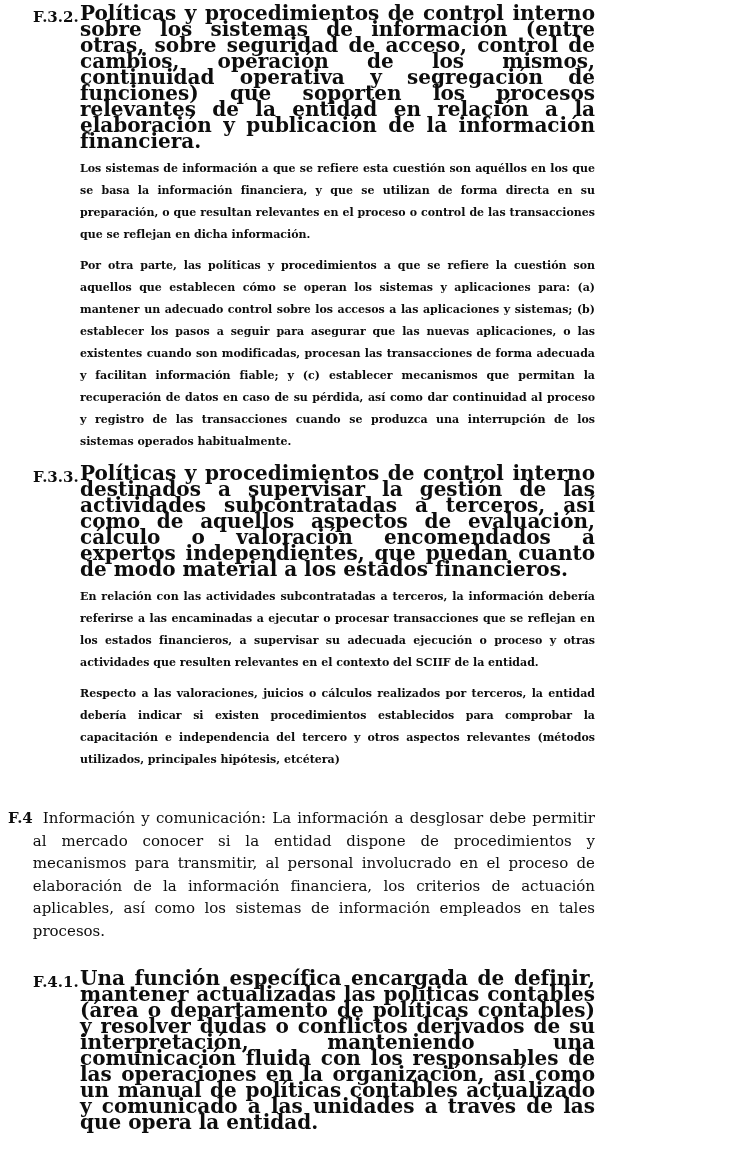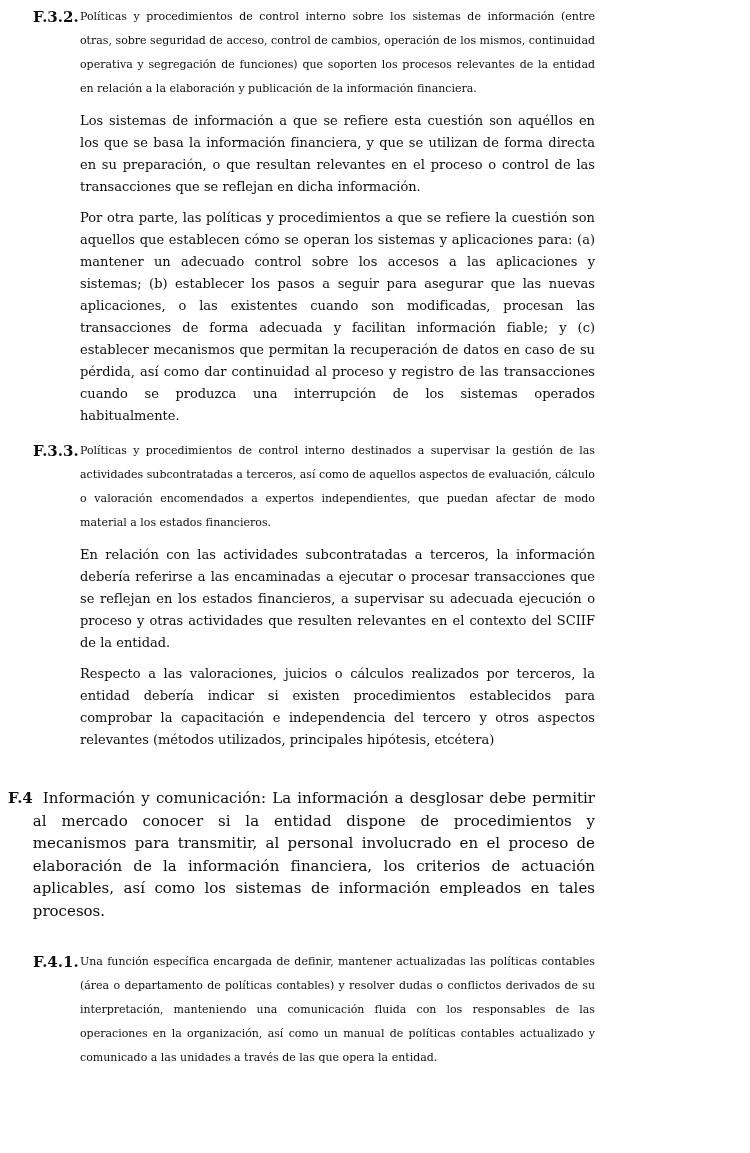--- a/index.html
+++ b/index.html
@@ -32,23 +32,23 @@
     align-items: flex-start;
   }
   .num-l2 {
     flex: 0 0 47px;              
     font-weight: bold;
     font-size: 15px;
     line-height: 24px;
   }
   .heading-l2 {
     flex: 1 1 auto;
-    font-weight: normal;
-    font-size: 11px;
-    line-height: 24px;
+    font-weight: bold;
+    font-size: 20px;
+    line-height: 16px;
     text-align: justify;
   }
   .section-l2 .body {
     margin-left: 47px;
   }
 
   
   .section-l1 {
     display: flex;
     align-items: flex-start;
@@ -63,24 +63,25 @@
     flex: 1 1 auto;
     font-size: 15px;
     line-height: 22.5px;
     text-align: justify;
     text-indent: 10px;           
   }
   .lead-bold { font-weight: normal; }
 
   
   .body {
-    font-size: 13px;
+    font-size: 11px;
     line-height: 22px;
     text-align: justify;
     margin-top: 9px;
+    font-weight: bold;
   }
 
   
   .gap-section   { margin-top: 12px; }   
   .gap-big       { margin-top: 36px; }   
   .gap-sub       { margin-top: 28px; }   
 </style>
 </head>
 <body>
 
@@ -91,21 +92,21 @@
       <span class="num-l2">F.3.2.</span>
       <p class="heading-l2">Políticas y procedimientos de control interno sobre los sistemas de información (entre otras, sobre seguridad de acceso, control de cambios, operación de los mismos, continuidad operativa y segregación de funciones) que soporten los procesos relevantes de la entidad en relación a la elaboración y publicación de la información financiera.</p>
     </div>
     <p class="body">Los sistemas de información a que se refiere esta cuestión son aquéllos en los que se basa la información financiera, y que se utilizan de forma directa en su preparación, o que resultan relevantes en el proceso o control de las transacciones que se reflejan en dicha información.</p>
     <p class="body">Por otra parte, las políticas y procedimientos a que se refiere la cuestión son aquellos que establecen cómo se operan los sistemas y aplicaciones para: (a) mantener un adecuado control sobre los accesos a las aplicaciones y sistemas; (b) establecer los pasos a seguir para asegurar que las nuevas aplicaciones, o las existentes cuando son modificadas, procesan las transacciones de forma adecuada y facilitan información fiable; y (c) establecer mecanismos que permitan la recuperación de datos en caso de su pérdida, así como dar continuidad al proceso y registro de las transacciones cuando se produzca una interrupción de los sistemas operados habitualmente.</p>
   </section>
 
   <section class="section-l2 gap-section">
     <div class="head-row">
       <span class="num-l2">F.3.3.</span>
-      <p class="heading-l2">Políticas y procedimientos de control interno destinados a supervisar la gestión de las actividades subcontratadas a terceros, así como de aquellos aspectos de evaluación, cálculo o valoración encomendados a expertos independientes, que puedan afectar de modo material a los estados financieros.</p>
+      <p class="heading-l2">Políticas y procedimientos de control interno destinados a supervisar la gestión de las actividades subcontratadas a terceros, así como de aquellos aspectos de evaluación, cálculo o valoración encomendados a expertos independientes, que puedan cuanto de modo material a los estados financieros.</p>
     </div>
     <p class="body">En relación con las actividades subcontratadas a terceros, la información debería referirse a las encaminadas a ejecutar o procesar transacciones que se reflejan en los estados financieros, a supervisar su adecuada ejecución o proceso y otras actividades que resulten relevantes en el contexto del SCIIF de la entidad.</p>
     <p class="body">Respecto a las valoraciones, juicios o cálculos realizados por terceros, la entidad debería indicar si existen procedimientos establecidos para comprobar la capacitación e independencia del tercero y otros aspectos relevantes (métodos utilizados, principales hipótesis, etcétera)</p>
   </section>
 
   <section class="section-l1 gap-big">
     <span class="num-l1">F.4</span>
     <p class="text-l1"><span class="lead-bold">Información y comunicación:</span><span> La información a desglosar debe permitir al mercado conocer si la entidad dispone de procedimientos y mecanismos para transmitir, al personal involucrado en el proceso de elaboración de la información financiera, los criterios de actuación aplicables, así como los sistemas de información empleados en tales procesos.</span></p>
   </section>
 

